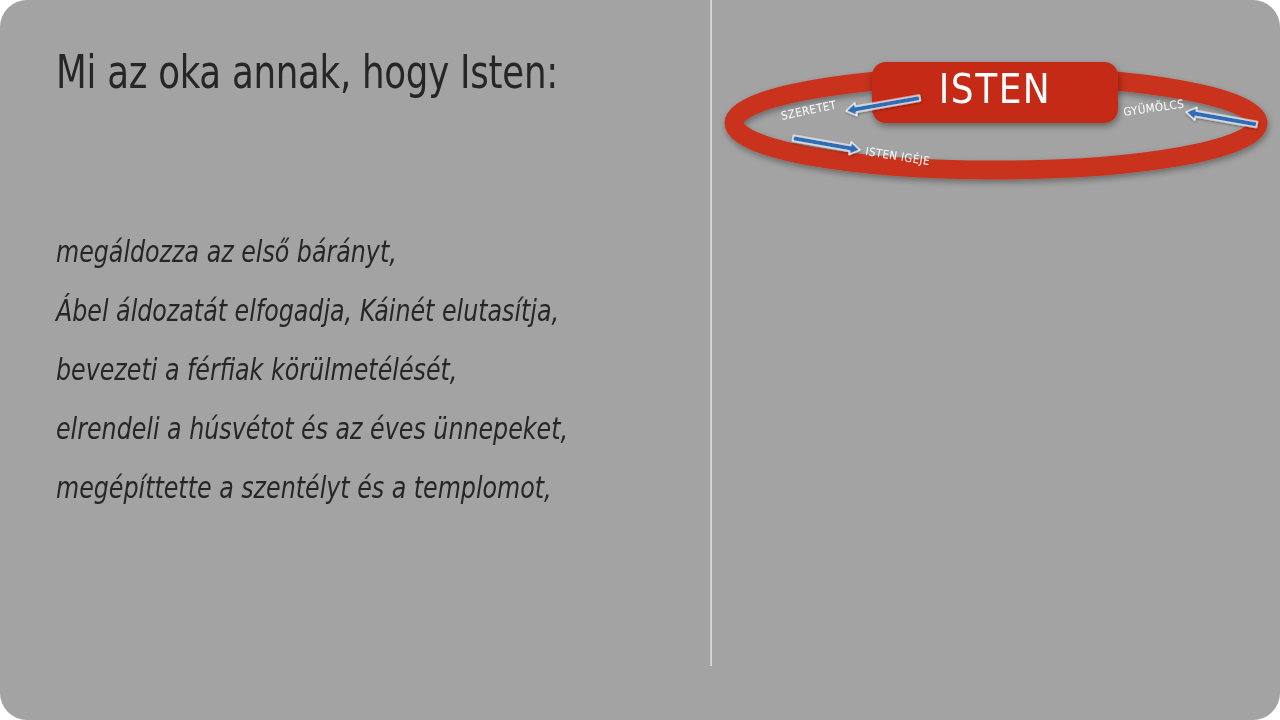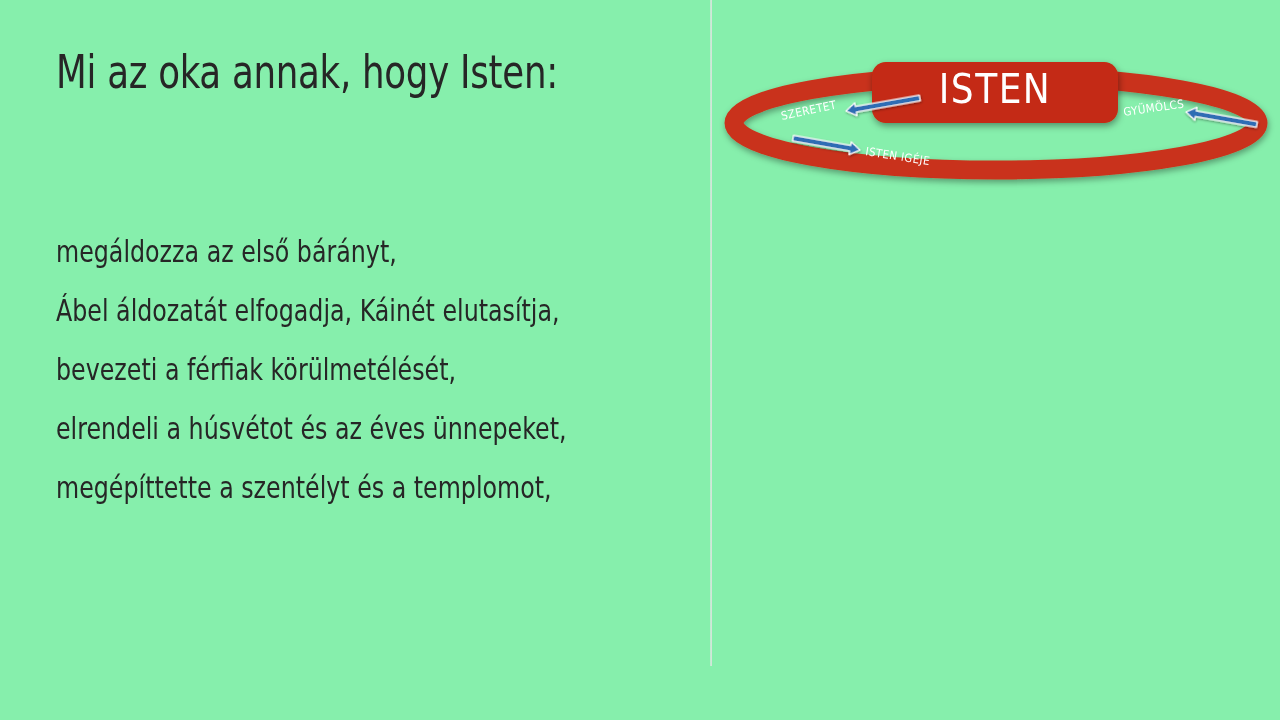--- a/index.html
+++ b/index.html
@@ -8,22 +8,23 @@
     padding: 0;
     background: #ffffff;
   }
   body {
     font-family: "Liberation Sans", "DejaVu Sans", sans-serif;
   }
   .slide {
     position: relative;
     width: 1280px;
     height: 720px;
-    background: #86efac;
+    background: #a3a3a3;
     overflow: hidden;
+    border-radius: 27px;
   }
 
   
   .text-column {
     position: absolute;
     left: 56px;
     top: 46px;
     width: 620px;
   }
   .slide-title {
@@ -39,20 +40,21 @@
     transform-origin: left center;
   }
   .body-list {
     list-style: none;
     margin: 0;
     padding: 0;
     position: absolute;
     top: 176px;
     left: 0;
     width: 640px;
+    font-style: italic;
   }
   .body-line {
     font-family: "DejaVu Sans Condensed", "Liberation Sans Narrow", "Liberation Sans", sans-serif;
     font-size: 30px;
     font-weight: 400;
     line-height: 59px;
     color: #262626;
     white-space: nowrap;
     transform: scaleX(0.88);
     transform-origin: left center;

